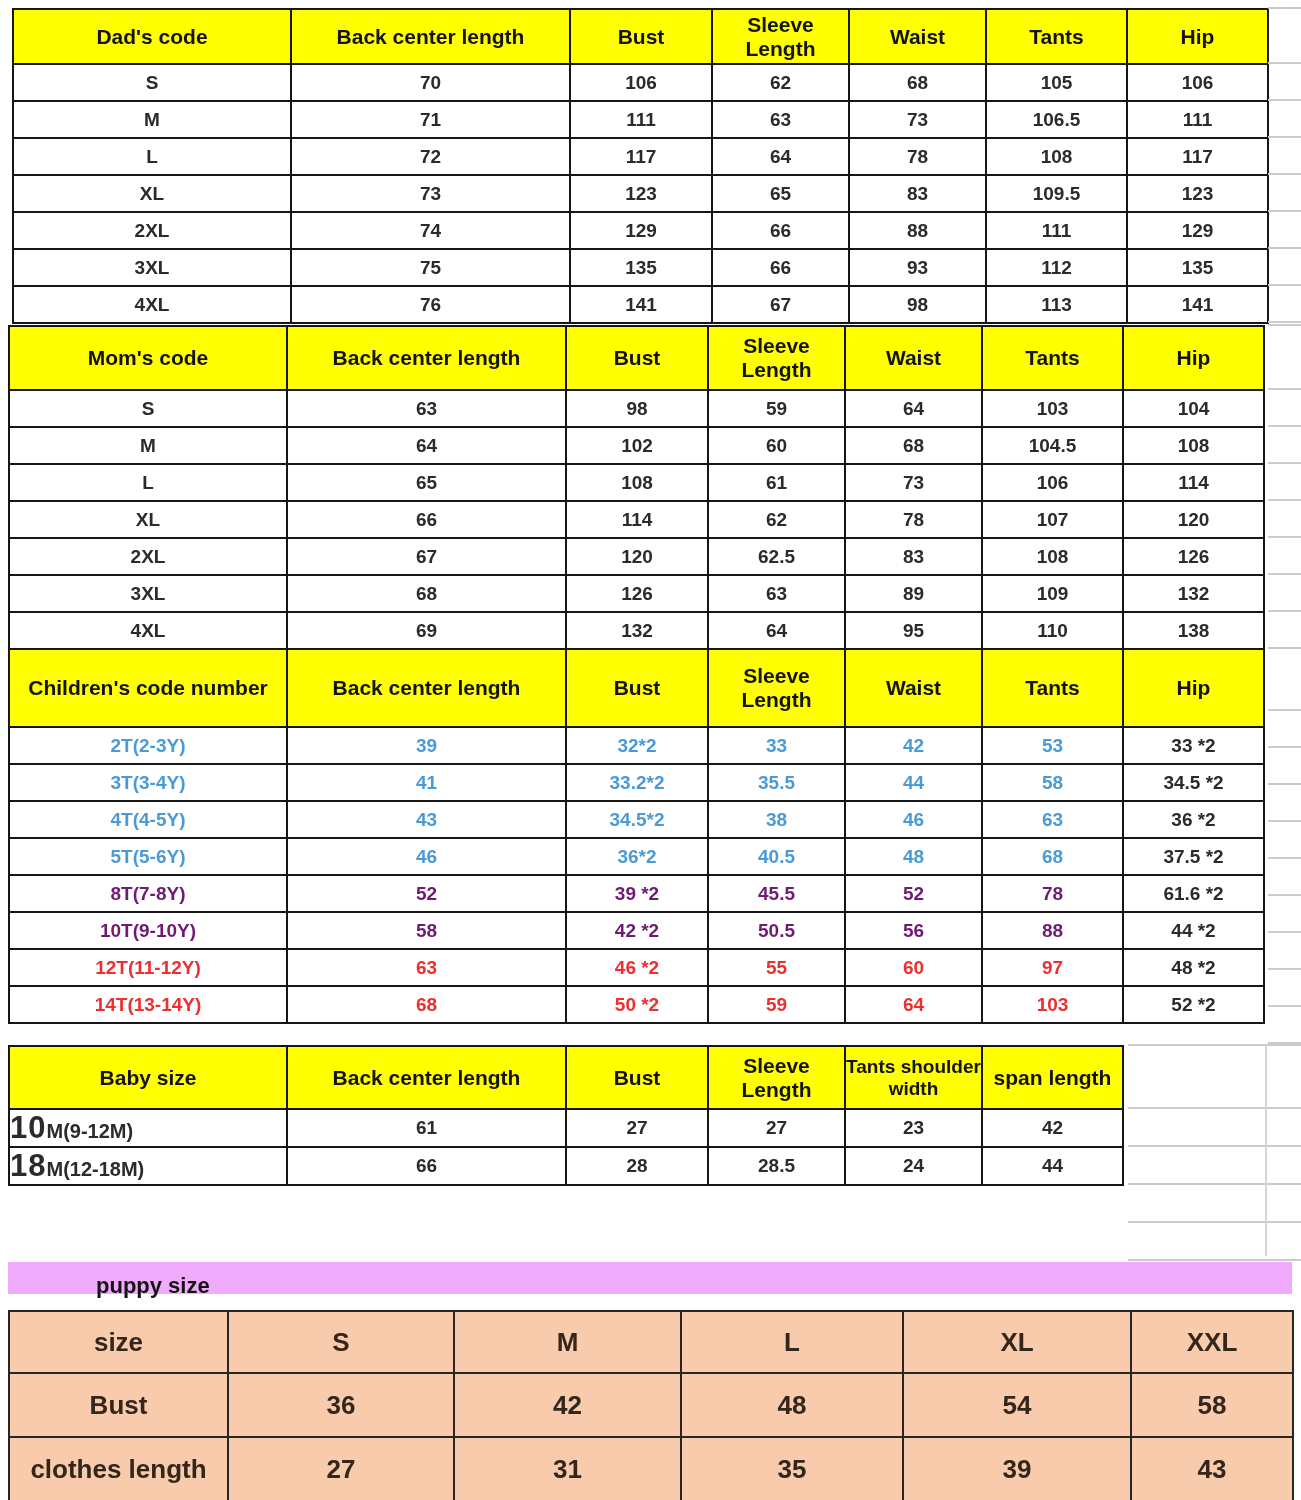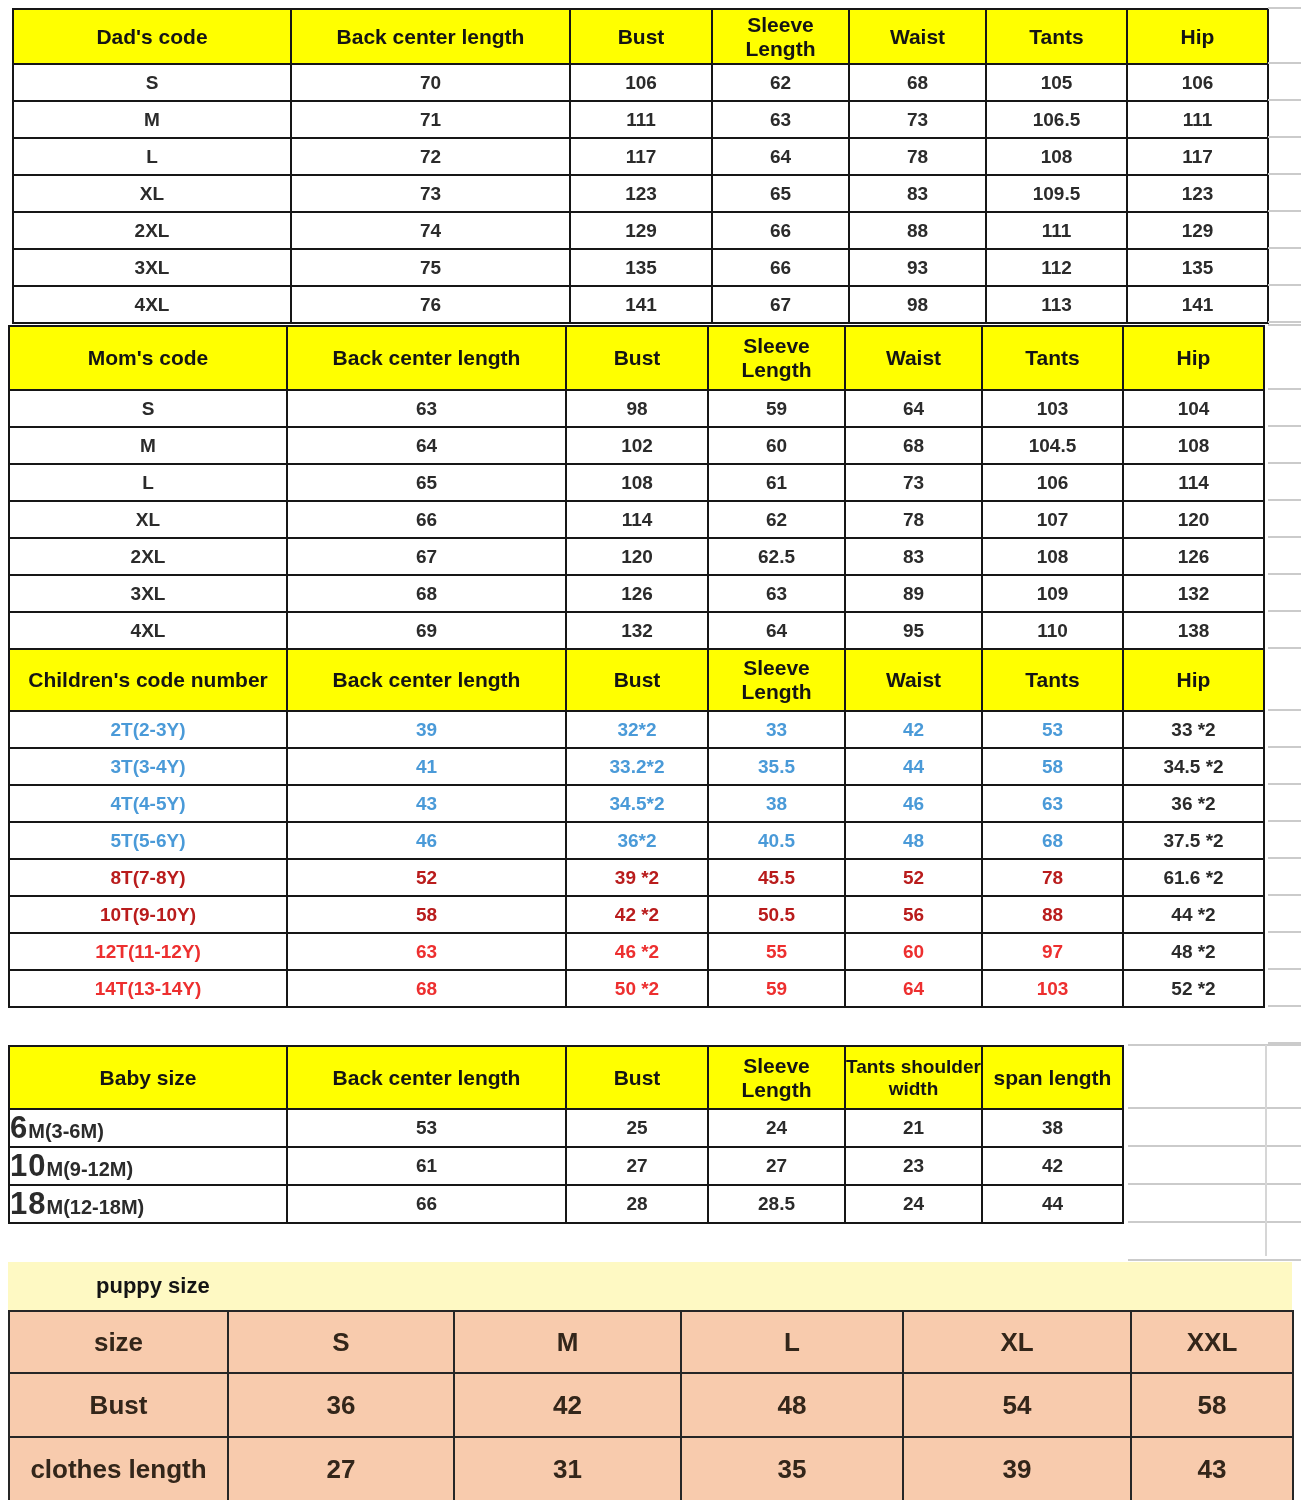--- a/index.html
+++ b/index.html
@@ -9,38 +9,38 @@
   }
   .tbl{position:absolute;border-collapse:collapse;table-layout:fixed;background:#ffffff;}
   .tbl td{
     border:2px solid #161616;text-align:center;vertical-align:middle;
     font-weight:700;padding:0;overflow:hidden;white-space:normal;
   }
   tr.hdr td{background:#ffff00;color:#141414;font-size:21px;line-height:1.12;}
   td.hdr-sm{font-size:19px !important;}
   td.val{font-size:19px;color:#2b2b2b;}
   td.c-blue{color:#4a9ad8;}
-  td.c-navy{color:#b91c1c;}
+  td.c-navy{color:#701a75;}
   td.c-red{color:#ed2f2f;}
 
   #dad-table{left:12px;top:8px;}
   #mom-table{left:8px;top:325px;}
   #children-table{left:8px;top:648px;}
   #baby-table{left:8px;top:1045px;}
   #dad-table tr.hdr{height:55px;}
   #mom-table tr.hdr{height:64px;}
-  #children-table tr.hdr{height:62px;}
+  #children-table tr.hdr{height:78px;}
   #baby-table tr.hdr{height:63px;}
   .tbl tr.r{height:37px;}
 
   td.baby-label{text-align:left;}
   .baby-big{font-size:31px;letter-spacing:1px;}
   .baby-rest{font-size:20px;}
 
-  #puppy-band{position:absolute;left:8px;top:1262px;width:1284px;height:48px;background:#fef9c3;}
+  #puppy-band{position:absolute;left:8px;top:1262px;width:1284px;height:32px;background:#f0abfc;}
   #puppy-band span{display:inline-block;margin-left:88px;line-height:48px;font-size:22px;font-weight:700;color:#141414;}
   #puppy-table{left:8px;top:1310px;}
   #puppy-table td{background:#f8cbad;font-size:26px;color:#33261a;border:2px solid #262626;}
   #puppy-table tr{height:64px;}
   #puppy-table tr:first-child{height:62px;}
 
   .gridline{position:absolute;height:2px;background:#cbcbcb;}
   .gridline-v{position:absolute;width:2px;background:#d6d6d6;}
 </style>
 </head>
@@ -321,28 +321,20 @@
         <col style="width: 141px;">
       </colgroup>
       <tbody>
         <tr class="hdr">
           <td>Baby size</td>
           <td>Back center length</td>
           <td>Bust</td>
           <td>Sleeve Length</td>
           <td class="hdr-sm">Tants shoulder width</td>
           <td>span length</td>
-        </tr>
-        <tr class="r">
-          <td class="val baby-label"><span class="baby-big">6</span><span class="baby-rest">M(3-6M)</span></td>
-          <td class="val">53</td>
-          <td class="val">25</td>
-          <td class="val">24</td>
-          <td class="val">21</td>
-          <td class="val">38</td>
         </tr>
         <tr class="r">
           <td class="val baby-label"><span class="baby-big">10</span><span class="baby-rest">M(9-12M)</span></td>
           <td class="val">61</td>
           <td class="val">27</td>
           <td class="val">27</td>
           <td class="val">23</td>
           <td class="val">42</td>
         </tr>
         <tr class="r">

